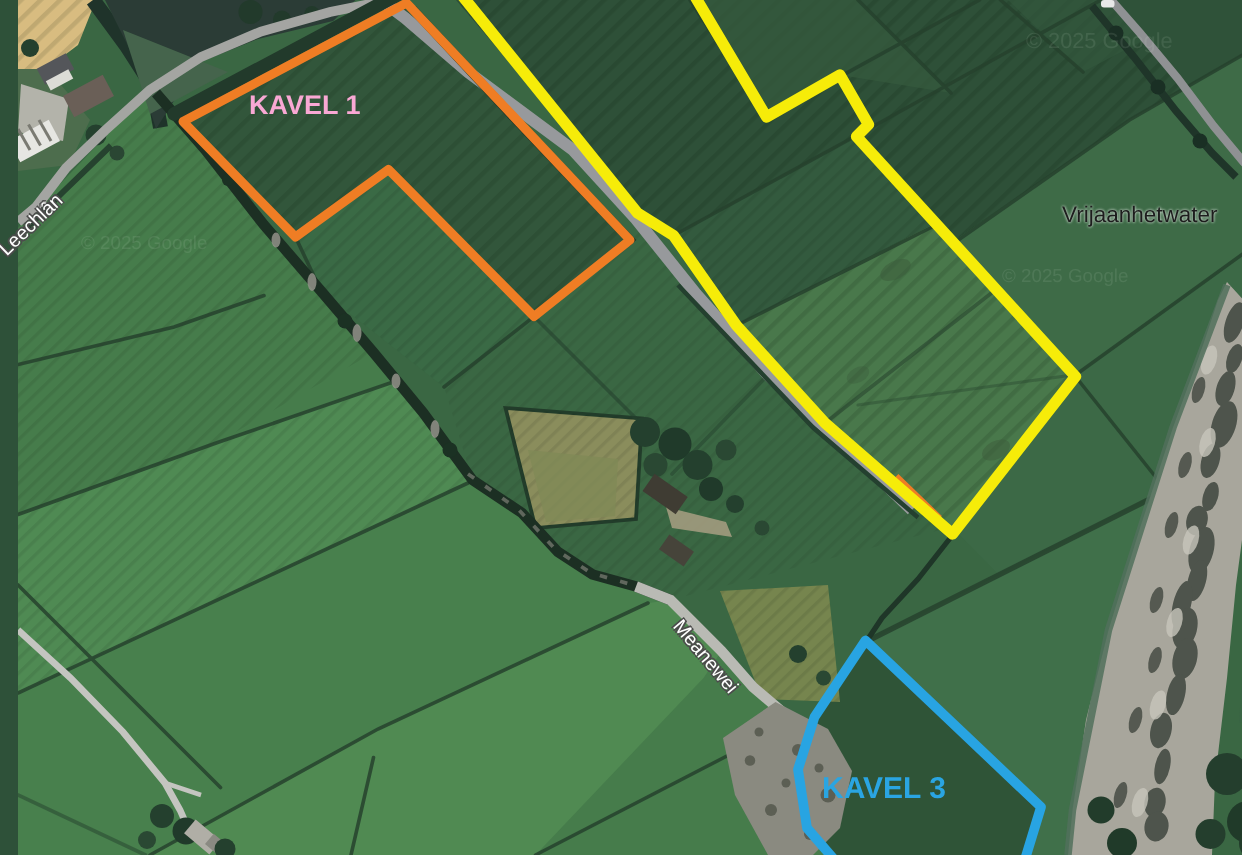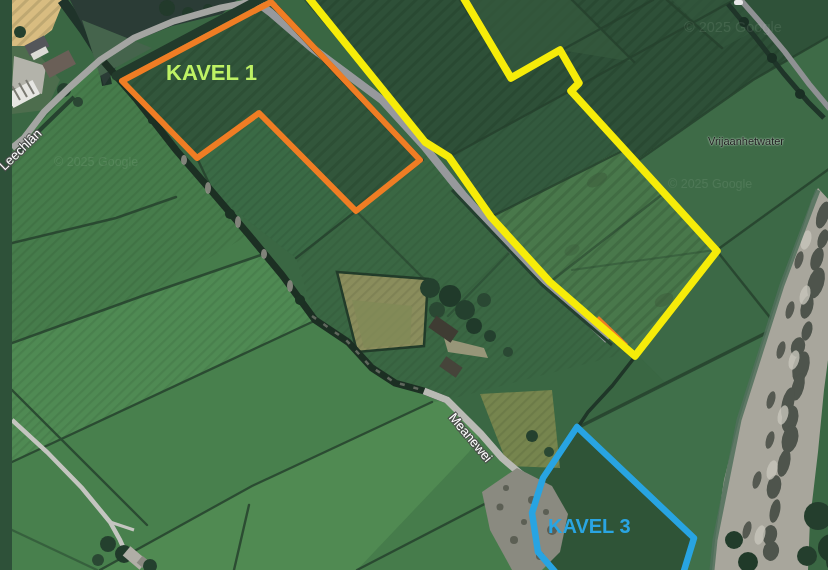--- a/index.html
+++ b/index.html
@@ -249,18 +249,18 @@
 
 <g id="parcels" fill="none">
  <polyline points="585,318 614,346" stroke="#ef7d24" stroke-width="5.5"></polyline>
  <polygon points="110,81 259,2 408,160 344,211 247,113 185,158" stroke="#ef7d24" stroke-width="6" stroke-linejoin="round"></polygon>
  <path d="M292,-8 L448,-8 L499,78 L548,50 L567,83 L559,91 L705,251 L623,356 L538,282 L479,217 L437,157 L413,142 Z" stroke="#f6ec09" stroke-width="7.5" stroke-linejoin="round"></path>
  <path d="M565,427 L682,538 L671,574 L545,574 L526,552 L520,513 L531,478 Z" stroke="#28a4e2" stroke-width="6.5" stroke-linejoin="round"></path>
 </g>
 </svg>
 
 
-<div class="lbl" style="left:166px;top:60px;font-size:22px;color:#bef264;">KAVEL 1</div>
+<div class="lbl" style="left:166px;top:60px;font-size:18px;color:#f9a8d4;">KAVEL 1</div>
 <div class="lbl" style="left:548px;top:515px;font-size:20px;color:#2aa5e2;">KAVEL 3</div>
-<div class="road" style="left:708px;top:135px;font-size:11px;color:#1d1d1d;text-shadow:0 0 2px rgba(255,255,255,.6),0 0 2px rgba(255,255,255,.6);">Vrijaanhetwater</div>
+<div class="road" style="left:708px;top:135px;font-size:15px;color:#1d1d1d;text-shadow:0 0 2px rgba(255,255,255,.6),0 0 2px rgba(255,255,255,.6);">Vrijaanhetwater</div>
 <div class="road" style="left:-6px;top:142px;font-size:13px;transform:rotate(-44deg);transform-origin:center;text-shadow:-1px -1px 0 #4c4c4c,1px -1px 0 #4c4c4c,-1px 1px 0 #4c4c4c,1px 1px 0 #4c4c4c;">Leechlân</div>
 <div class="road" style="left:441px;top:430px;font-size:13px;transform:rotate(50deg);transform-origin:center;text-shadow:-1px -1px 0 #4c4c4c,1px -1px 0 #4c4c4c,-1px 1px 0 #4c4c4c,1px 1px 0 #4c4c4c;">Meanewei</div>
 </div>
 
 </body></html>

